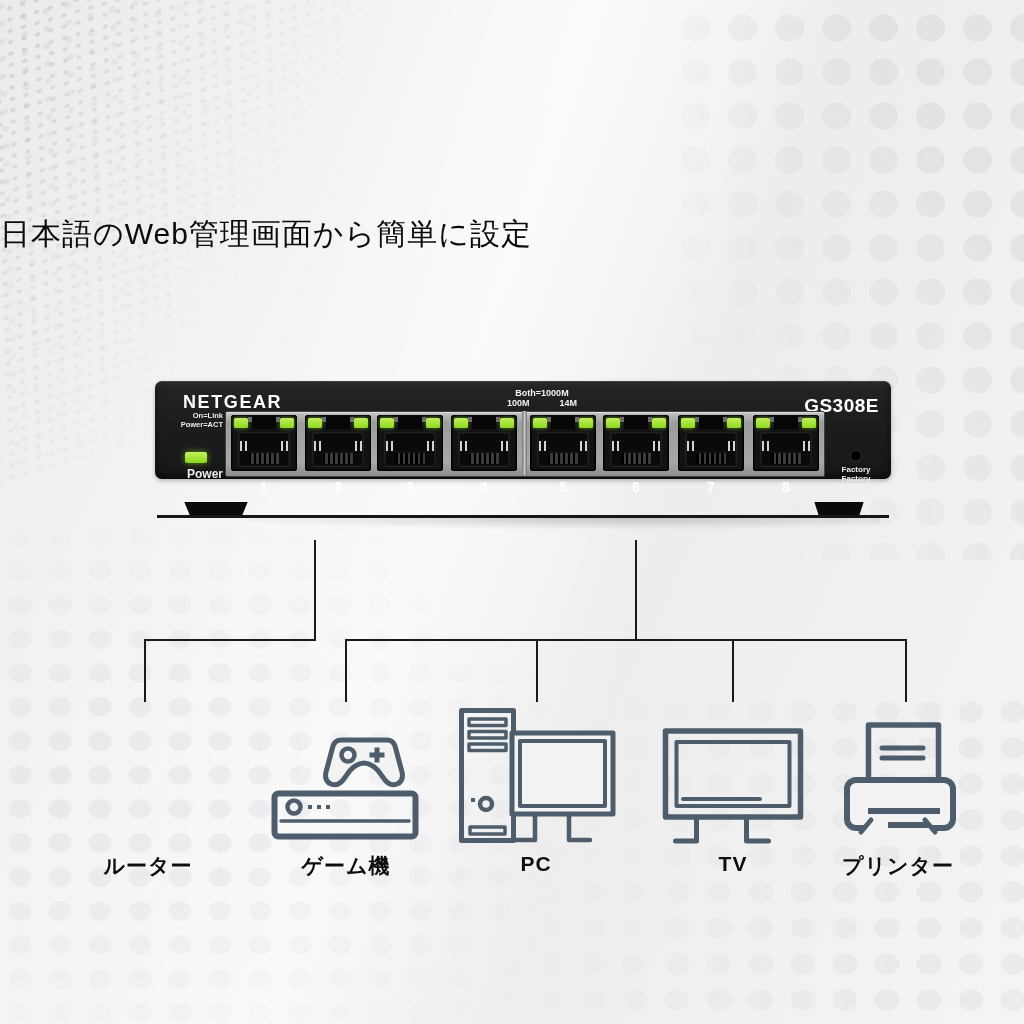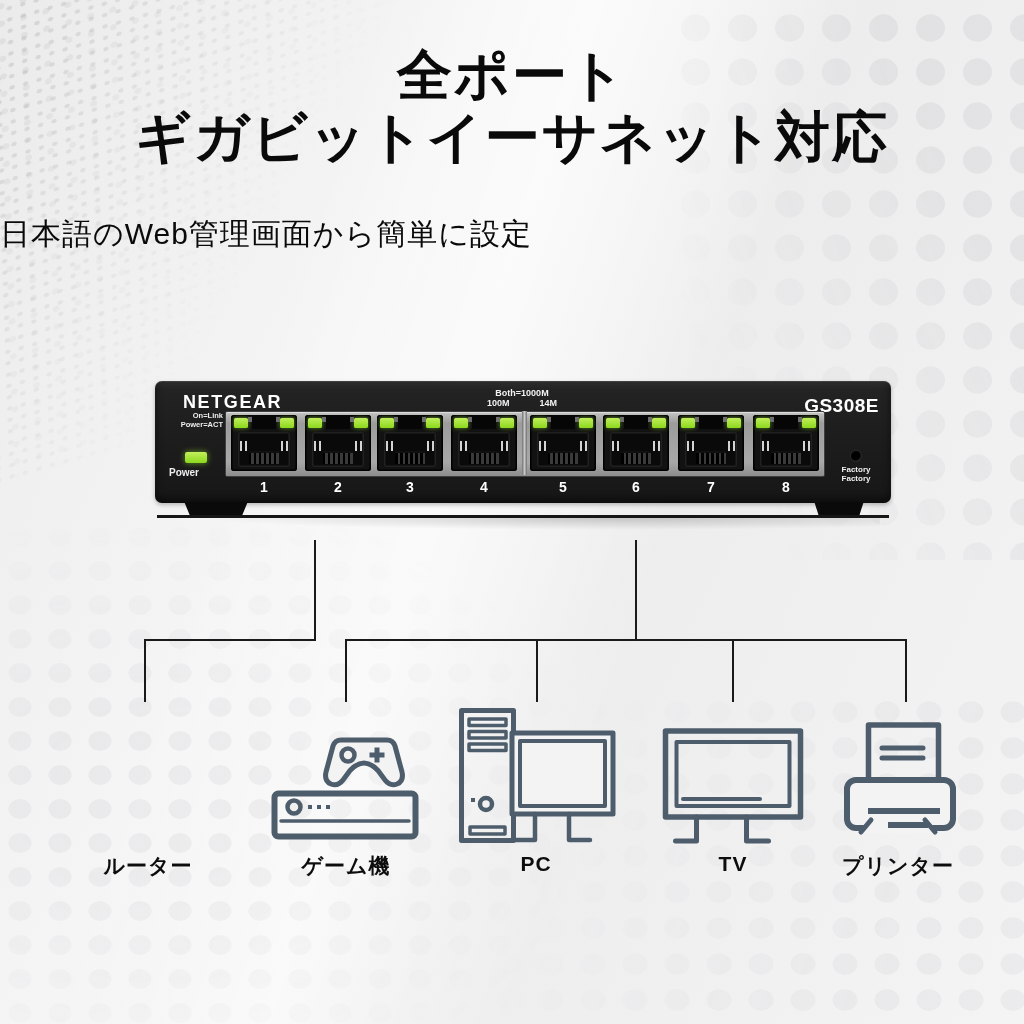--- a/index.html
+++ b/index.html
@@ -30,31 +30,31 @@
     background-size:42px 36px;
     -webkit-mask-image:linear-gradient(290deg,#000 20%,transparent 75%);
     mask-image:linear-gradient(290deg,#000 20%,transparent 75%);}
   .sweep{inset:0;background:linear-gradient(108deg,rgba(255,255,255,0) 28%,rgba(255,255,255,0.65) 44%,rgba(255,255,255,0) 62%);}
   
   .heading{position:absolute;left:0;top:44px;width:1024px;text-align:center;color:#0a0a0a;
     font-weight:600;font-size:55px;line-height:62px;letter-spacing:2px;}
   .subheading{position:absolute;left:0;top:214px;width:1024px;text-align:left;color:#0a0a0a;
     font-weight:500;font-size:30px;letter-spacing:1px;}
   
-  .switch{position:absolute;left:155px;top:381px;width:736px;height:122px;border-radius:7px;
+  .switch{position:absolute;left:155px;top:381px;width:736px;height:98px;border-radius:7px;
     background:linear-gradient(180deg,#2f2f2f 0%,#232323 7%,#1d1d1d 45%,#171717 100%);
     box-shadow:inset 0 1px 1px rgba(255,255,255,0.12),inset 0 -4px 8px rgba(0,0,0,0.55),0 2px 4px rgba(0,0,0,0.25);}
   .brand{position:absolute;left:28px;top:11px;color:#fff;font-weight:700;font-size:18px;letter-spacing:1.6px;}
   .model{position:absolute;right:12px;top:14px;color:#fff;font-weight:700;font-size:19px;letter-spacing:0.5px;}
   .led-legend{position:absolute;left:16px;top:31px;width:52px;text-align:right;color:#eee;
     font-size:7.5px;font-weight:700;line-height:8.5px;}
   .power-led{position:absolute;left:30px;top:71px;width:22px;height:11px;border-radius:2px;
     background:linear-gradient(180deg,#c3ef5c,#8cd81d);box-shadow:0 0 6px rgba(150,230,50,0.6);}
-  .power-label{position:absolute;left:14px;top:86px;width:54px;text-align:left;color:#eee;font-size:10px;font-weight:700;}
-  .speed-legend{position:absolute;left:292px;top:7px;width:150px;text-align:center;color:#f2f2f2;
+  .power-label{position:absolute;left:14px;top:86px;width:54px;text-align:right;color:#eee;font-size:12px;font-weight:700;}
+  .speed-legend{position:absolute;left:312px;top:7px;width:150px;text-align:center;color:#f2f2f2;
     font-size:9px;font-weight:700;line-height:10px;}
   .speed-row{display:flex;justify-content:center;gap:30px;text-align:right;}
   .factory-hole{position:absolute;left:696px;top:70px;width:10px;height:10px;border-radius:50%;
     background:radial-gradient(circle at 40% 35%,#000 55%,#3a3a3a 100%);box-shadow:0 0 0 1px #2b2b2b;}
   .factory-label{position:absolute;left:672px;top:84px;width:58px;text-align:center;color:#eee;
     font-size:8px;font-weight:700;line-height:9px;}
   .bezel{position:absolute;left:70px;top:30px;width:598px;height:64px;border-radius:2px;
     background:linear-gradient(180deg,#c4c4c4,#9c9c9c 18%,#a8a8a8 78%,#8d8d8d);
     border:1px solid #3f3f3f;box-shadow:inset 0 1px 1px rgba(255,255,255,0.5);}
   .bezel-divider{position:absolute;left:367px;top:30px;width:5px;height:64px;
@@ -93,24 +93,20 @@
 <body>
 
 <div class="canvas">
 
   <div class="layer sweep"></div>
   <div class="layer dots-tl"></div>
   <div class="layer dots-tr"></div>
   <div class="layer dots-bl"></div>
   <div class="layer dots-br"></div>
 
-  <div class="heading">
-    <div>全ポート</div>
-    <div>ギガビットイーサネット対応</div>
-  </div>
   <div class="subheading">日本語のWeb管理画面から簡単に設定</div>
 
   <div class="switch">
     <div class="brand">NETGEAR</div>
     <div class="model">GS308E</div>
     <div class="led-legend">
       <div>On=Link</div>
       <div>Power=ACT</div>
     </div>
     <div class="power-led"></div>

